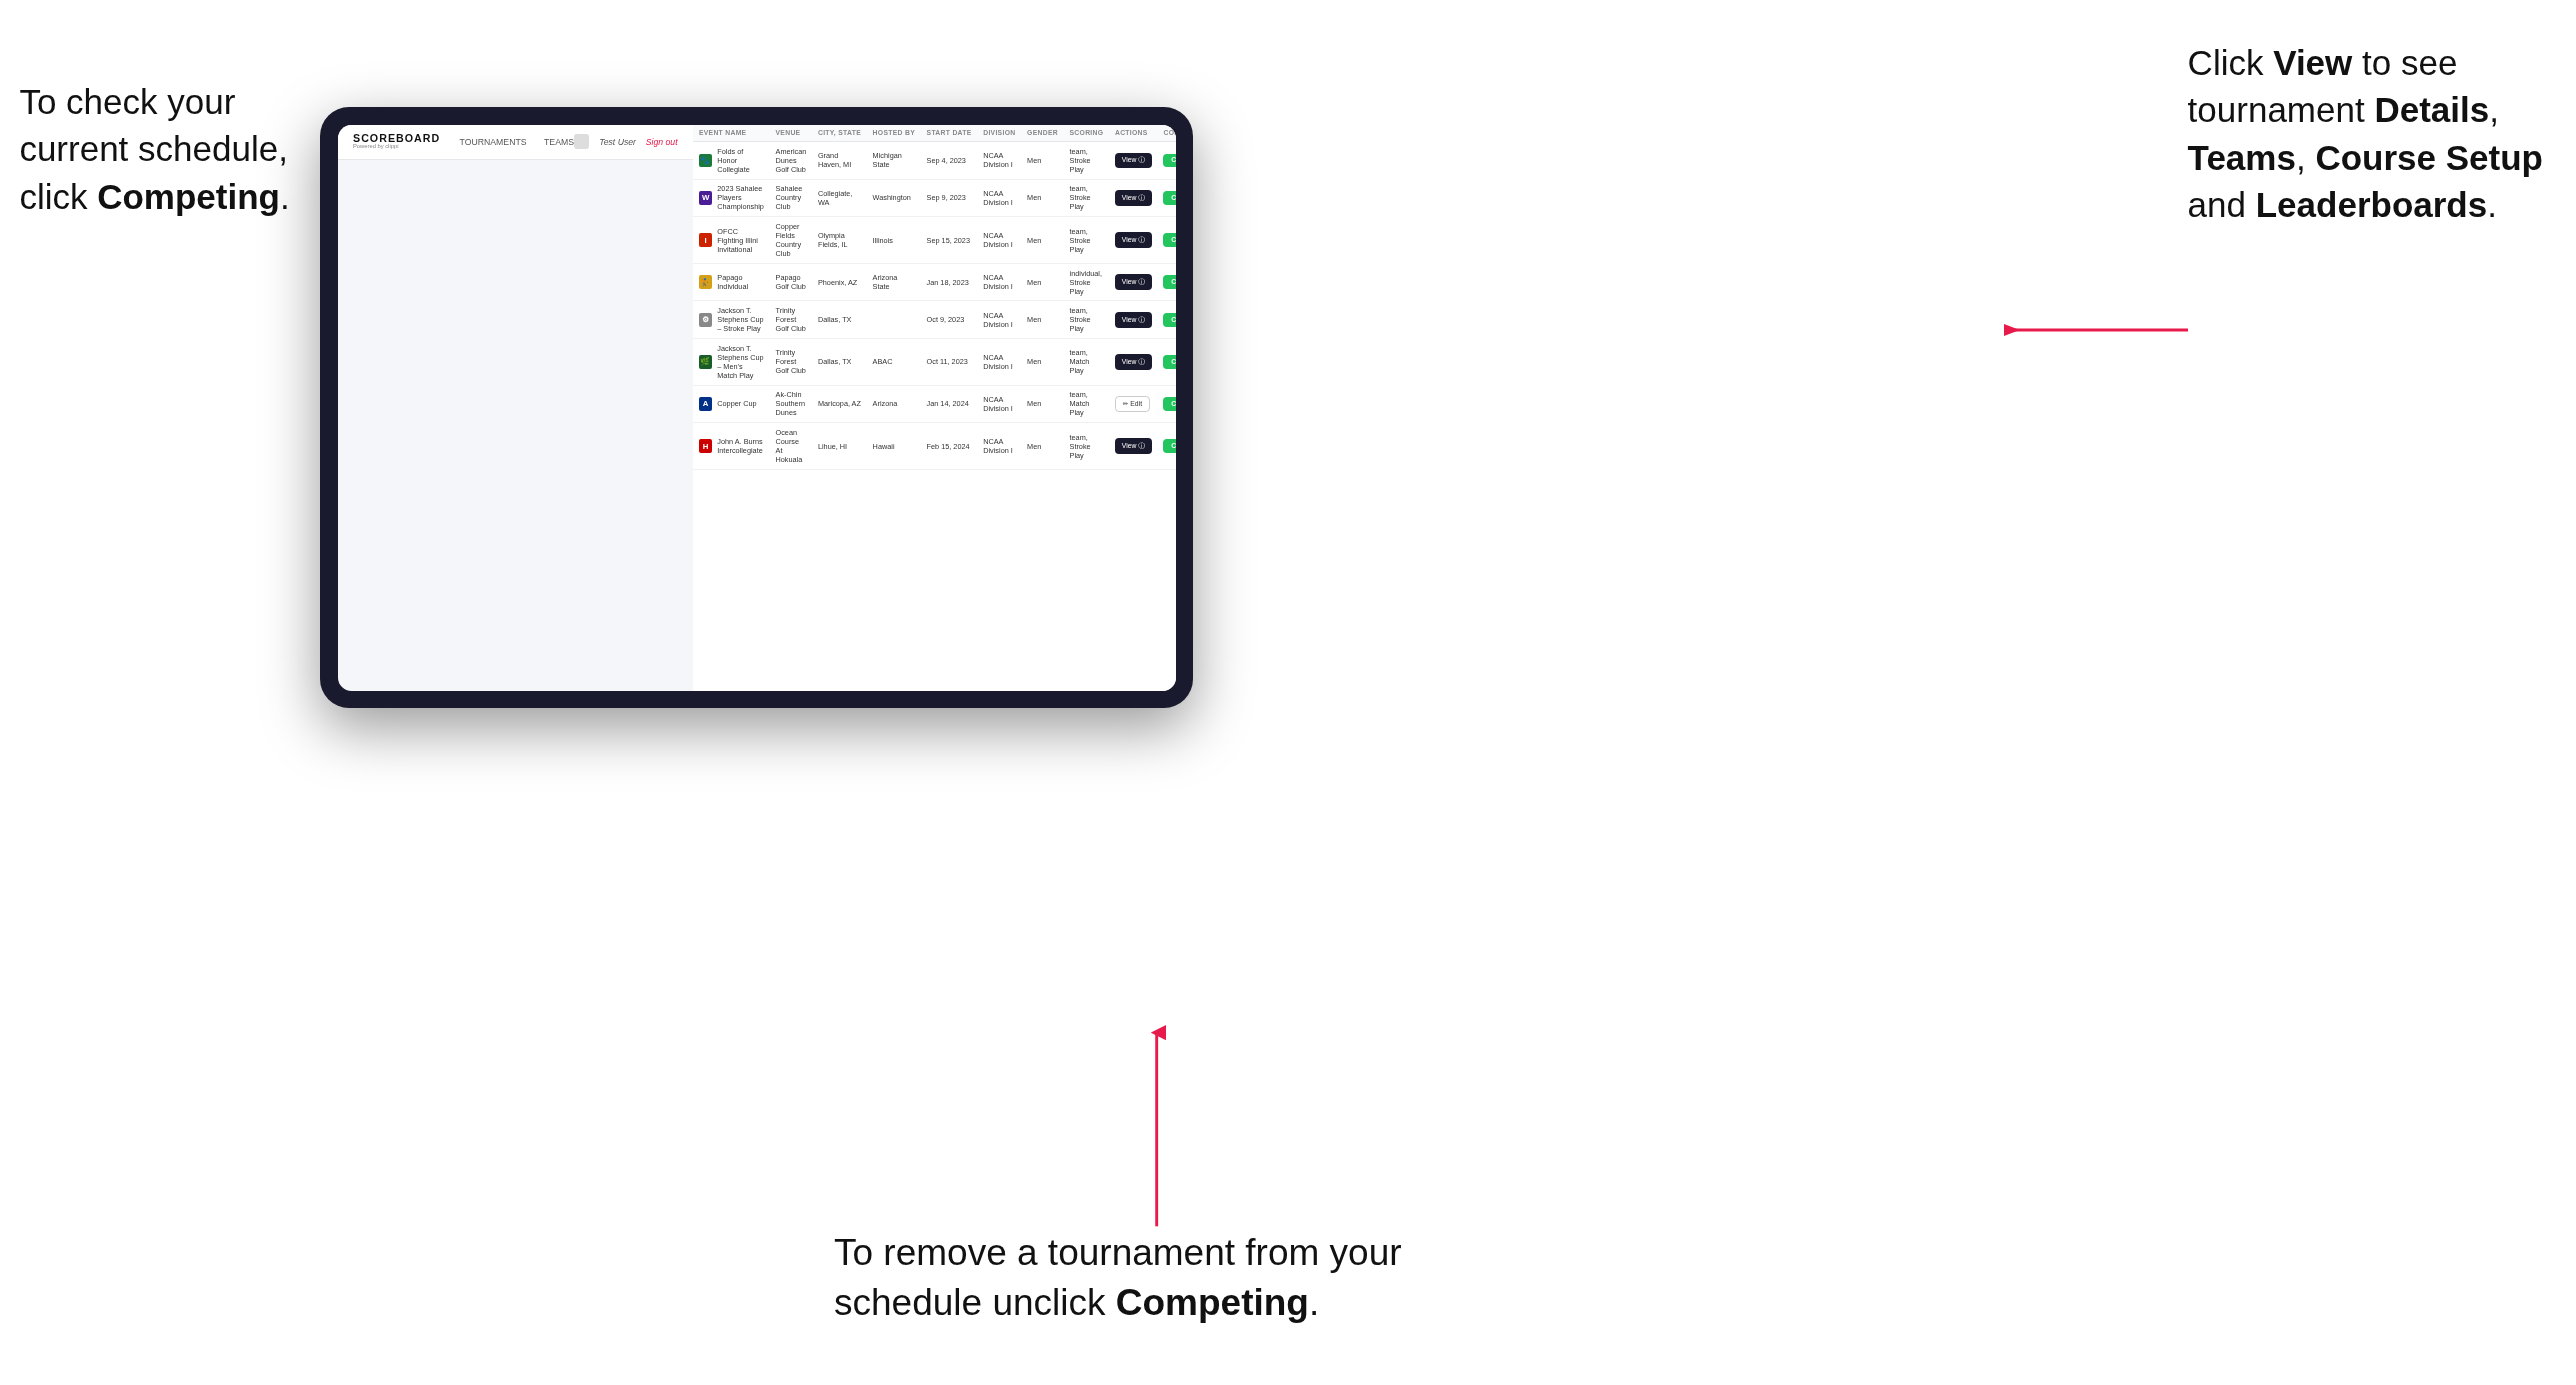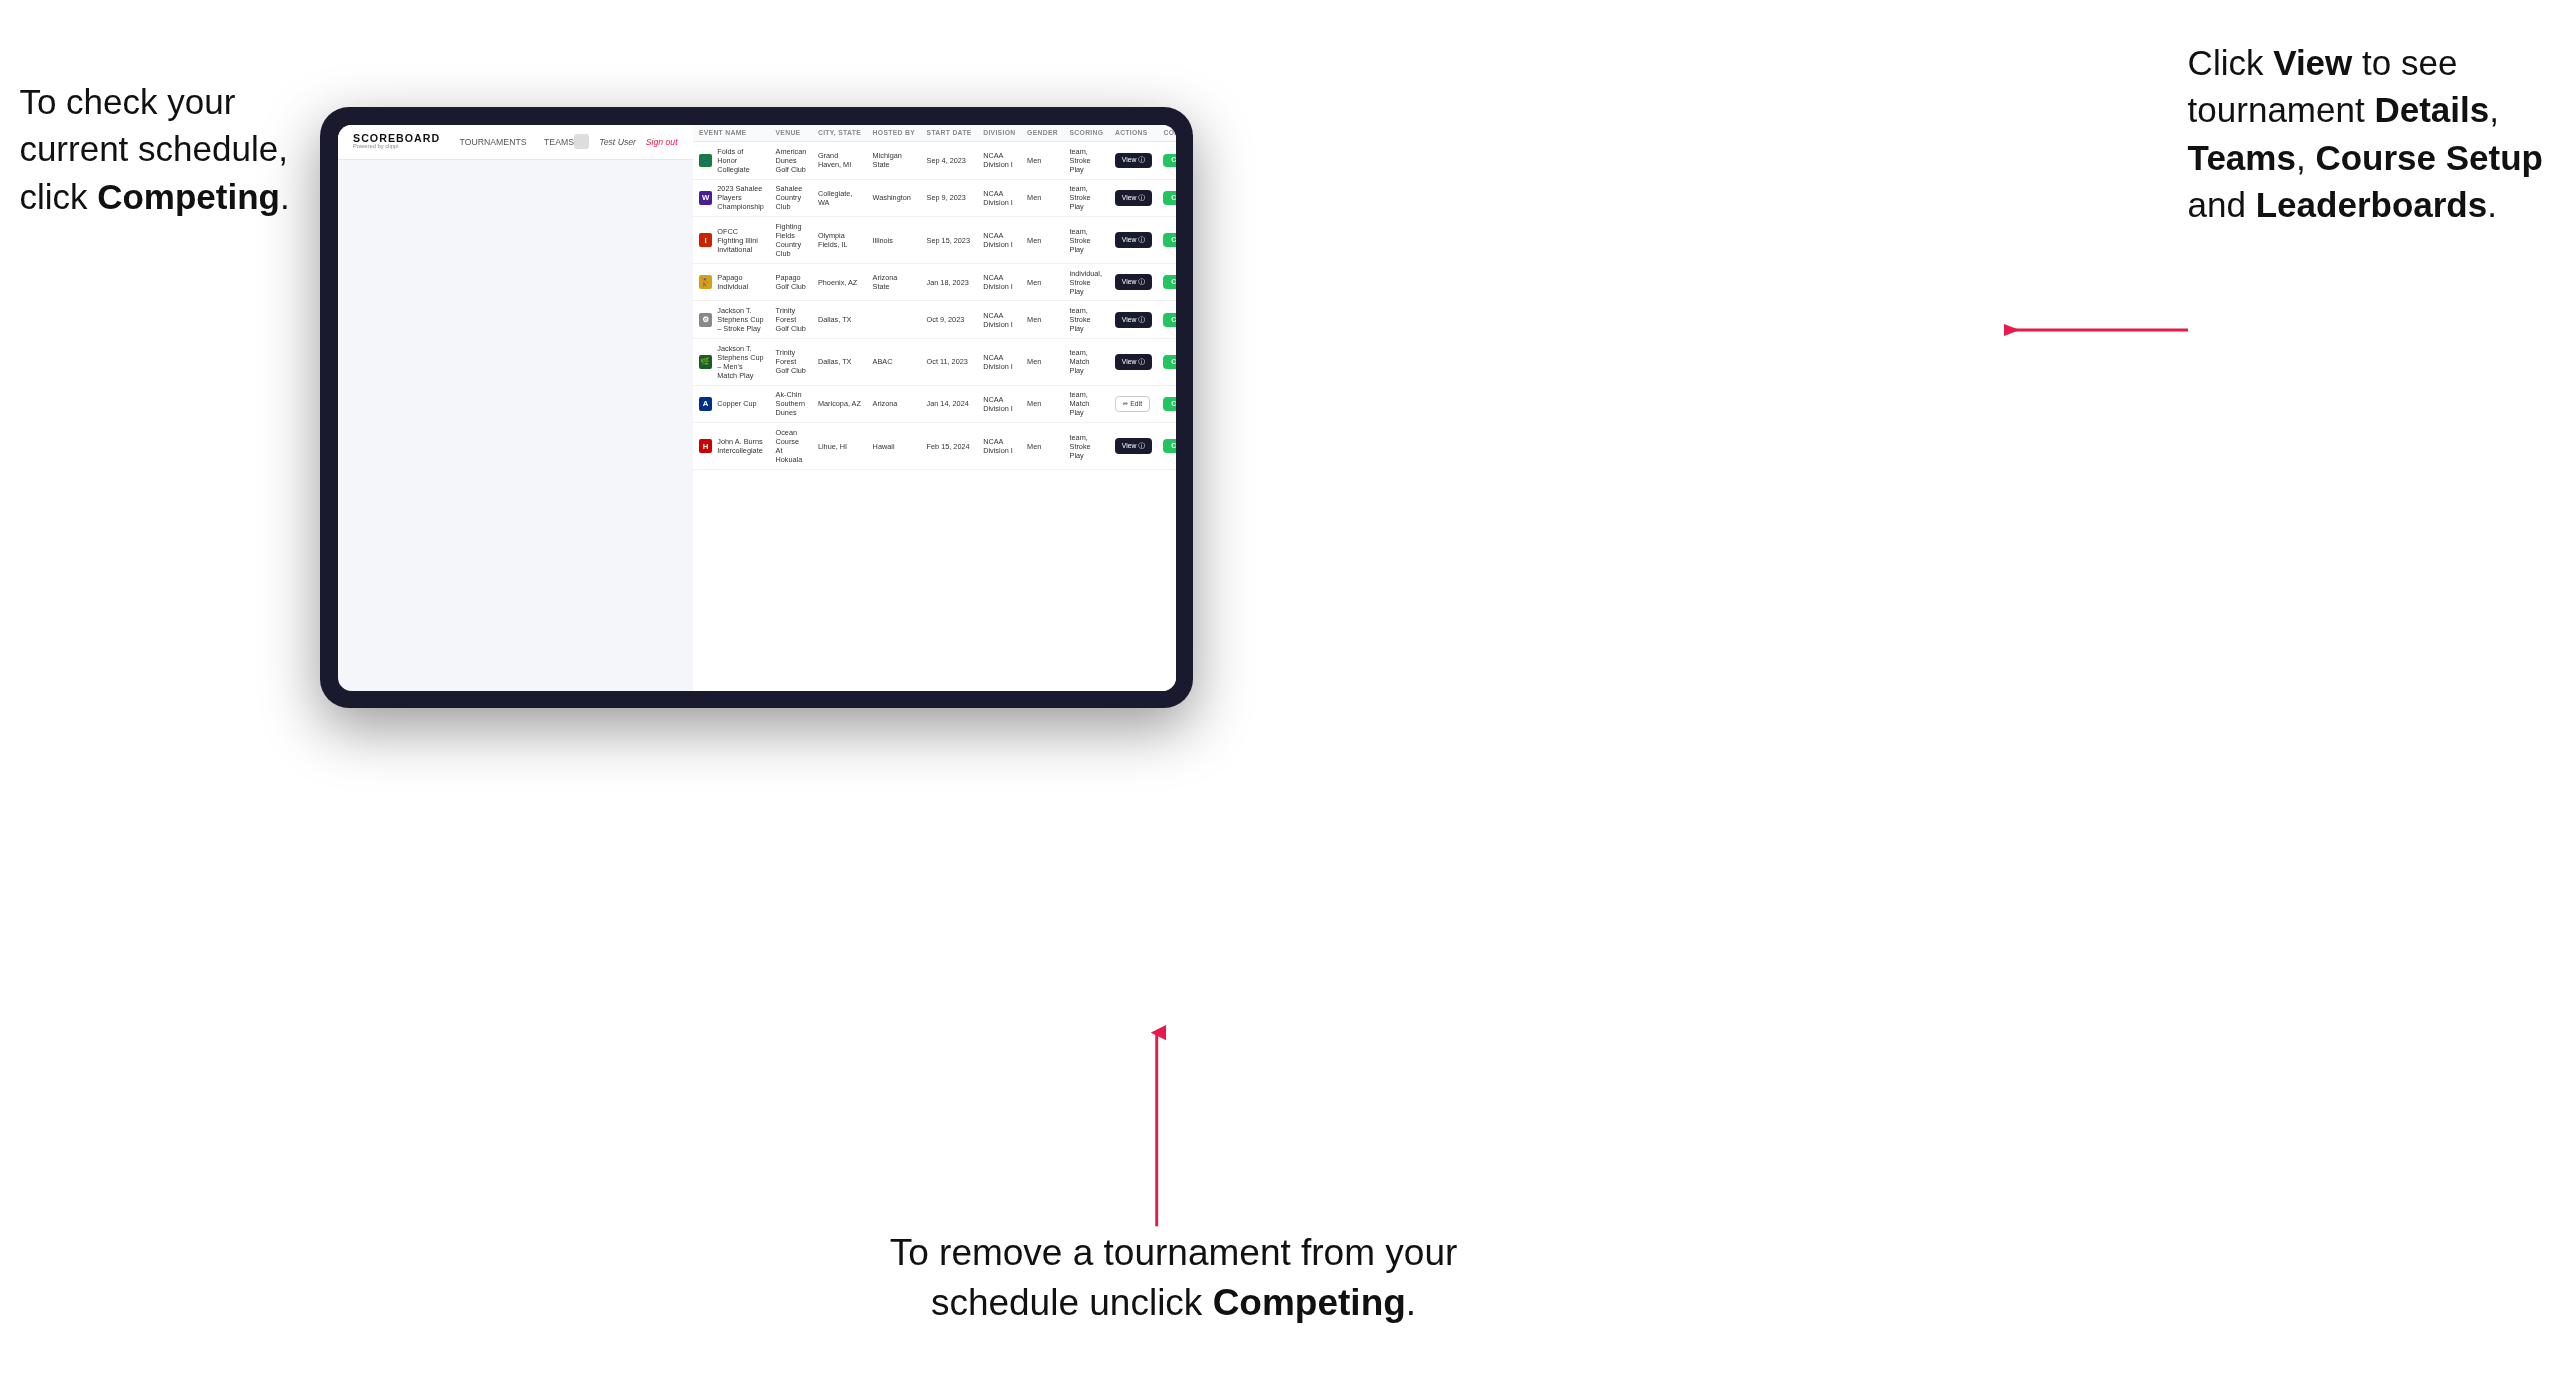--- a/index.html
+++ b/index.html
@@ -30,21 +30,20 @@
       right: 19.4px;
       top: 39px;
       width: 369px;
       text-align: left;
     }
     .anno-bottom {
       left: 834px;
       bottom: 58px;
       width: 679px;
       font-size: 37px;
-      text-align: center;
     }
 
     
     .arrow-left {
       position: absolute;
       left: 347px;
       top: 260px;
       width: 252px;
       height: 58px;
       pointer-events: none;
@@ -385,21 +384,21 @@
               <td class="actions-cell"><button class="view-btn">View ⓘ</button></td>
               <td class="competing-cell"><button class="competing-btn">Competing ✓</button></td>
             </tr>
             <tr>
               <td>
     <div class="event-name-cell">
       <div class="team-logo" style="background:#cc2200; color:#fff;">I</div>
       <span>OFCC Fighting Illini Invitational</span>
     </div>
               </td>
-              <td>Fighting Fields Country Club</td>
+              <td>Copper Fields Country Club</td>
               <td>Olympia Fields, IL</td>
               <td>Illinois</td>
               <td>Sep 15, 2023</td>
               <td>NCAA Division I</td>
               <td>Men</td>
               <td>team, Stroke Play</td>
               <td class="actions-cell"><button class="view-btn">View ⓘ</button></td>
               <td class="competing-cell"><button class="competing-btn">Competing ✓</button></td>
             </tr>
             <tr>

